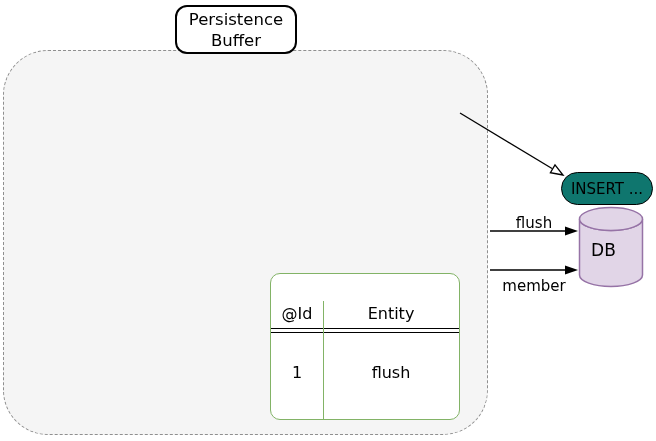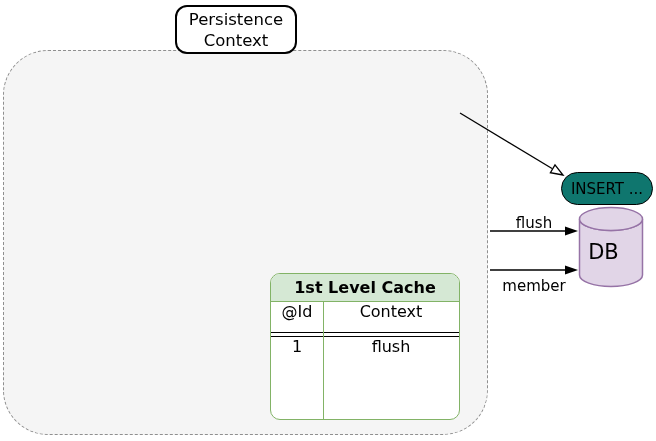--- a/index.html
+++ b/index.html
@@ -94,21 +94,22 @@
     display: flex;
     align-items: center;
     justify-content: center;
     font-weight: bold;
     font-size: 16px;
     color: #000;
   }
   .cache .row {
     display: flex;
     height: 30px;
-    align-items: flex-start;
+    align-items: center;
+    margin-top: 24px;
   }
   .cache .c1 { width: 52px; text-align: center; font-size: 16px; }
   .cache .c2 { flex: 1; text-align: center; font-size: 16px; }
   .cache .dbl-line {
     height: 3px;
     border-top: 1.2px solid #000;
     border-bottom: 1.2px solid #000;
   }
   .cache .v-div {
     position: absolute;
@@ -144,21 +145,21 @@
     width: 66px;
     height: 83px;
     z-index: 3;
   }
   .db-label {
     position: absolute;
     left: 578px;
     top: 240px;
     width: 51px;
     text-align: center;
-    font-size: 21px;
+    font-size: 17px;
     color: #000;
     z-index: 4;
   }
   
   .edge-label {
     position: absolute;
     font-size: 15px;
     color: #000;
     text-align: center;
     z-index: 3;
@@ -176,28 +177,27 @@
     pointer-events: none;
   }
 </style>
 </head>
 <body>
 
 <div class="canvas">
 
   <div class="pc-boundary"></div>
 
-  <div class="pc-label">Persistence Context</div>
+  <div class="pc-label">Persistence Buffer</div>
 
 
   <div class="cache">
-    <div class="hdr">1st Level Cache</div>
     <div class="row">
       <div class="c1">@Id</div>
-      <div class="c2">Context</div>
+      <div class="c2">Entity</div>
     </div>
     <div class="dbl-line"></div>
     <div class="row">
       <div class="c1">1</div>
       <div class="c2">flush</div>
     </div>
     <div class="v-div"></div>
   </div>
 
   <div class="insert-bubble">INSERT ...</div>

